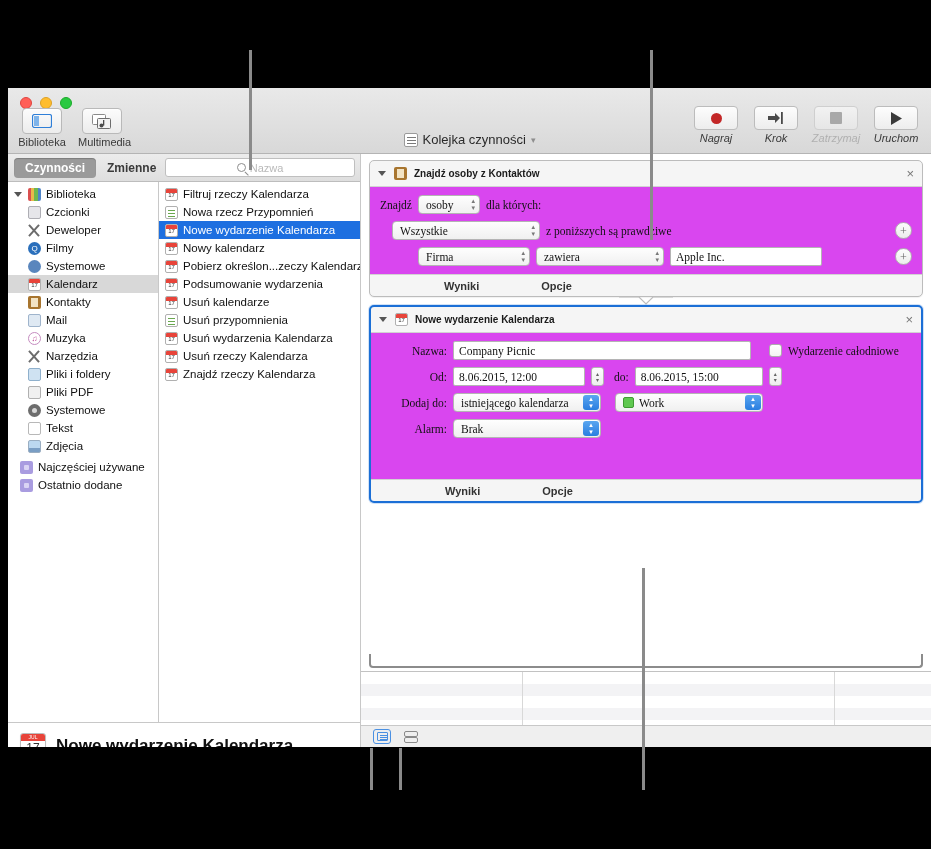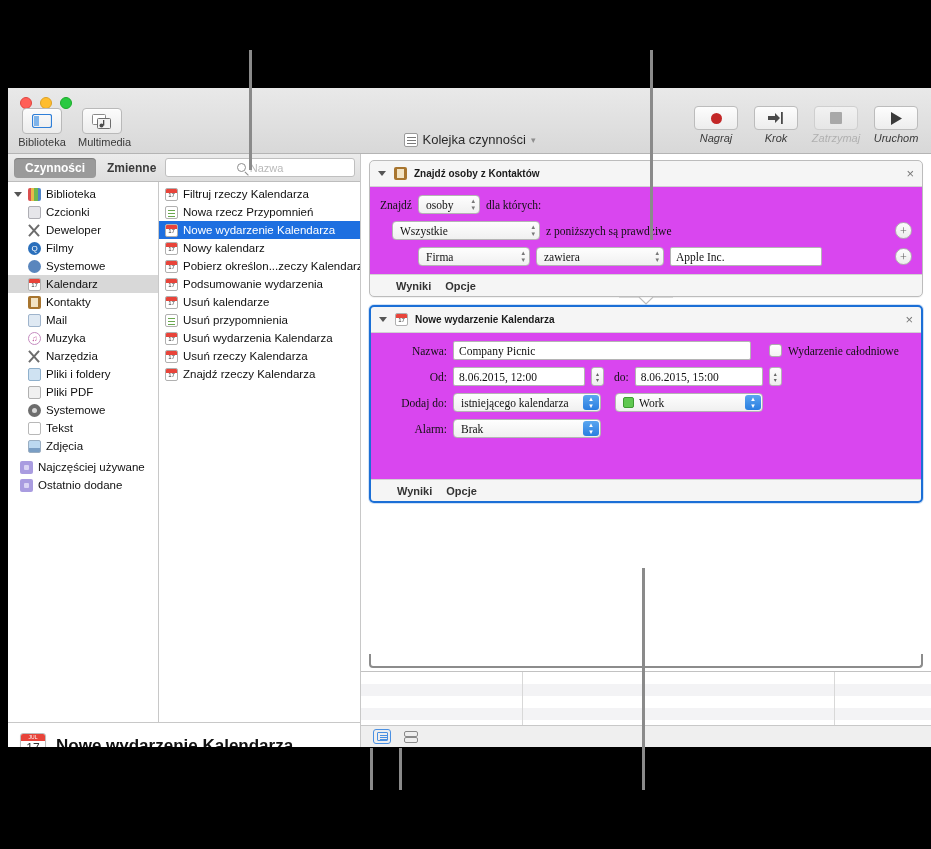--- a/index.html
+++ b/index.html
@@ -165,21 +165,21 @@
   .action {
     position:relative; background:#f5f5f5; border:1px solid #bcbcbc; border-radius:5px;
     margin-bottom:0; box-shadow:0 1px 1px rgba(0,0,0,.06);
   }
   .action.selected { border:2px solid #1b6fd6; box-shadow:0 0 0 1px rgba(27,111,214,.2); }
   .act-header { display:flex; align-items:center; gap:7px; height:26px; padding:0 8px; border-bottom:1px solid #d2d2d2;}
   .act-title { font-size:10px; font-weight:bold; color:#1a1a1a; }
   .act-close { margin-left:auto; font-size:13px; color:#777; }
   .act-body { padding:8px 10px 6px 10px; background:#d946ef;font-family:Liberation Serif, serif; }
   .act-footer { border-top:1px solid #d2d2d2; height:22px; display:flex; align-items:center; gap:14px; padding-left:26px; }
-  .foot-link { font-size:11px; font-weight:bold; color:#333; }
+  .foot-link { font-size:11px; font-weight:bold; color:#333;margin-left:48px; }
 
   .frow { display:flex; align-items:center; gap:6px; margin-bottom:7px; font-size:11.5px; color:#111; }
   .flabel { font-size:11.5px; color:#111; }
   .flabel.r { text-align:right; flex:0 0 66px; }
 
   .popup {
     height:19px; background:linear-gradient(to bottom,#fefefe,#f0f0f0);
     border:1px solid #b4b4b4; border-radius:4px;
     display:flex; align-items:center; padding:0 4px 0 7px; font-size:11.5px; color:#111; gap:5px;
     position:relative;

